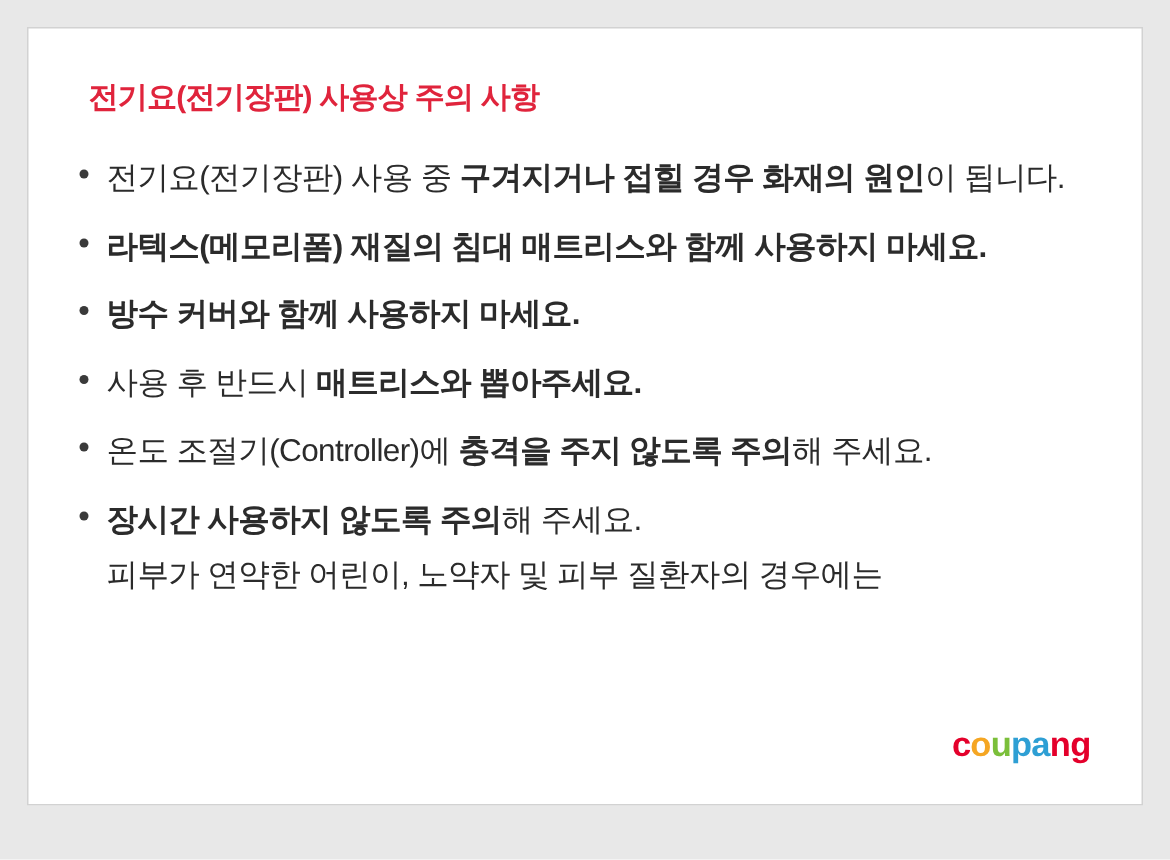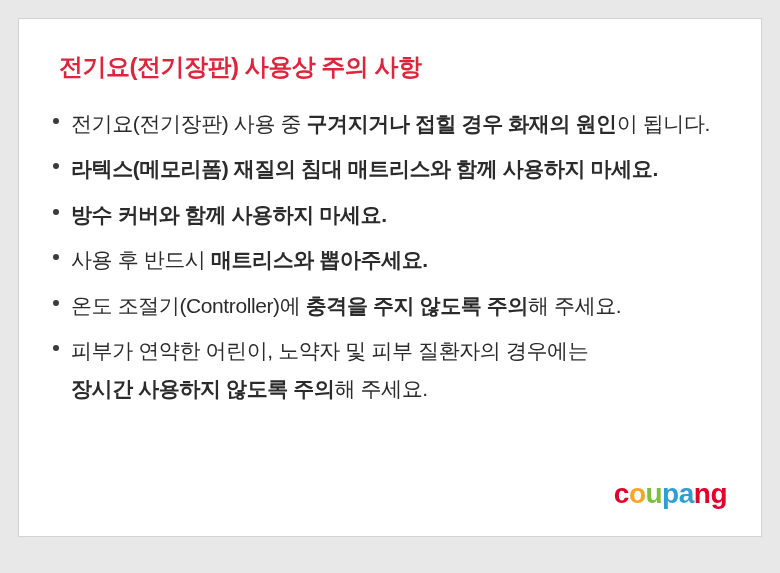--- a/index.html
+++ b/index.html
@@ -24,21 +24,21 @@
     box-sizing: border-box;
   }
   .notice-inner {
     padding: 34px 30px 0 22px;
     position: relative;
     height: 100%;
     box-sizing: border-box;
   }
   .notice-title {
     color: #e0243c;
-    font-size: 24px;
+    font-size: 20px;
     font-weight: bold;
     letter-spacing: -0.5px;
     margin: 0 0 26px 18px;
     line-height: 1.2;
   }
   ul.notice-list {
     list-style: none;
     margin: 0;
     padding: 0;
   }
@@ -70,21 +70,21 @@
   .b {
     font-weight: bold;
   }
   li.all-bold {
     font-weight: bold;
   }
   .coupang-logo {
     position: absolute;
     right: 34px;
     bottom: 28px;
-    font-size: 28px;
+    font-size: 23px;
     font-weight: bold;
     letter-spacing: -0.5px;
     line-height: 1;
   }
   .coupang-logo span {
     display: inline-block;
   }
 </style>
 </head>
 <body>
@@ -102,19 +102,19 @@
         <li class="all-bold">
           <span class="line"><span>방수 커버와 함께 사용하지 마세요.</span></span>
         </li>
         <li>
           <span class="line"><span>사용 후 반드시 </span><span class="b">매트리스와 뽑아주세요.</span></span>
         </li>
         <li>
           <span class="line"><span>온도 조절기(Controller)에 </span><span class="b">충격을 주지 않도록 주의</span><span>해 주세요.</span></span>
         </li>
         <li>
+          <span class="line"><span class="b">장시간 사용하지 않도록 주의</span><span>해 주세요.</span></span>
           <span class="line"><span>피부가 연약한 어린이, 노약자 및 피부 질환자의 경우에는</span></span>
-          <span class="line"><span class="b">장시간 사용하지 않도록 주의</span><span>해 주세요.</span></span>
         </li>
       </ul>
     <div class="coupang-logo"><span style="color: rgb(228, 0, 43);">c</span><span style="color: rgb(245, 166, 35);">o</span><span style="color: rgb(123, 191, 58);">u</span><span style="color: rgb(46, 159, 212);">p</span><span style="color: rgb(46, 159, 212);">a</span><span style="color: rgb(228, 0, 43);">n</span><span style="color: rgb(228, 0, 43);">g</span></div>
   </div>
 </div>
 
 </body></html>

